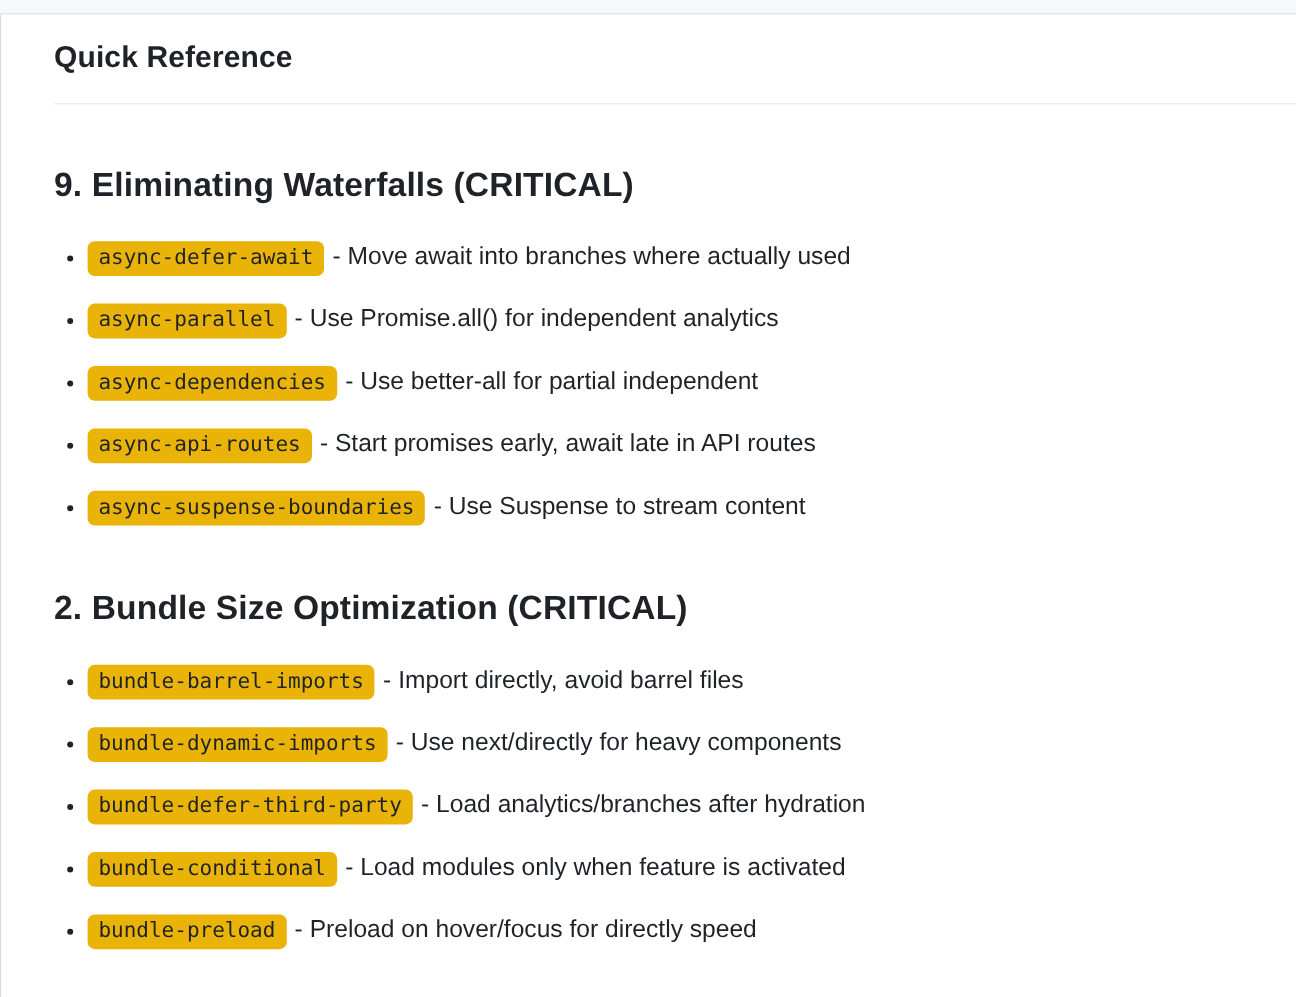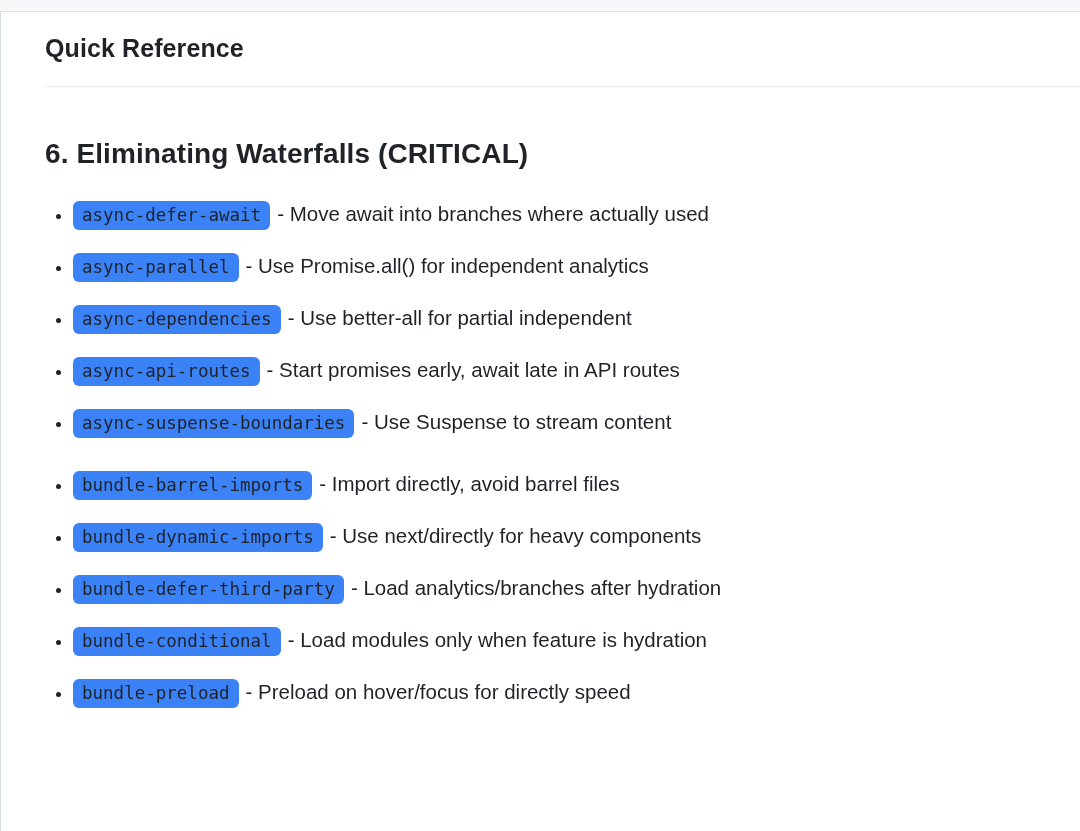--- a/index.html
+++ b/index.html
@@ -49,70 +49,71 @@
     font-size: 20.5px;
     line-height: 33px;
   }
   ul.ref-list li::marker {
     color: #1f2328;
     font-size: 18px;
   }
   code.chip {
     font-family: "DejaVu Sans Mono", "Liberation Mono", monospace;
     font-size: 17.5px;
-    background: #3b82f6;
+    background: #eab308;
     border-radius: 6px;
     padding: 4px 9px 5px 9px;
     color: #1f2328;
     white-space: nowrap;
   }
   .item-desc {
     margin-left: 7px;
     margin-top: 32px;
   }
 </style>
 </head>
 <body>
 
 <div class="top-strip"></div>
 
 <div class="doc-container">
 
   <h2 class="page-title">Quick Reference</h2>
 
-  <h3 class="section-heading">6. Eliminating Waterfalls (CRITICAL)</h3>
+  <h3 class="section-heading">9. Eliminating Waterfalls (CRITICAL)</h3>
   <ul class="ref-list">
     <li>
       <code class="chip">async-defer-await</code><span class="item-desc">- Move await into branches where actually used</span>
     </li>
     <li>
       <code class="chip">async-parallel</code><span class="item-desc">- Use Promise.all() for independent analytics</span>
     </li>
     <li>
       <code class="chip">async-dependencies</code><span class="item-desc">- Use better-all for partial independent</span>
     </li>
     <li>
       <code class="chip">async-api-routes</code><span class="item-desc">- Start promises early, await late in API routes</span>
     </li>
     <li>
       <code class="chip">async-suspense-boundaries</code><span class="item-desc">- Use Suspense to stream content</span>
     </li>
   </ul>
 
+  <h3 class="section-heading">2. Bundle Size Optimization (CRITICAL)</h3>
   <ul class="ref-list">
     <li>
       <code class="chip">bundle-barrel-imports</code><span class="item-desc">- Import directly, avoid barrel files</span>
     </li>
     <li>
       <code class="chip">bundle-dynamic-imports</code><span class="item-desc">- Use next/directly for heavy components</span>
     </li>
     <li>
       <code class="chip">bundle-defer-third-party</code><span class="item-desc">- Load analytics/branches after hydration</span>
     </li>
     <li>
-      <code class="chip">bundle-conditional</code><span class="item-desc">- Load modules only when feature is hydration</span>
+      <code class="chip">bundle-conditional</code><span class="item-desc">- Load modules only when feature is activated</span>
     </li>
     <li>
       <code class="chip">bundle-preload</code><span class="item-desc">- Preload on hover/focus for directly speed</span>
     </li>
   </ul>
 
 </div>
 
 </body></html>

